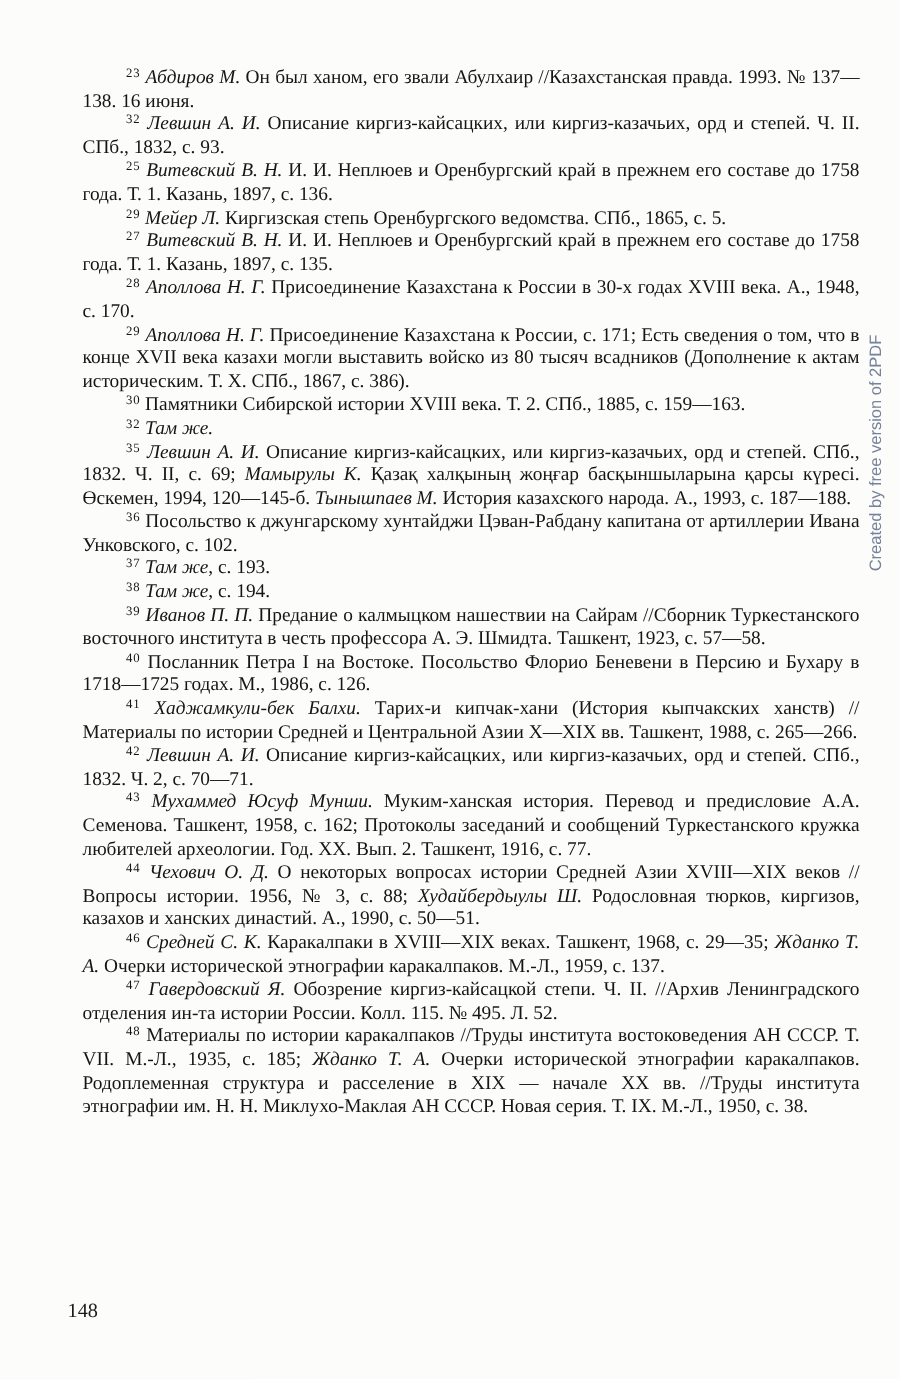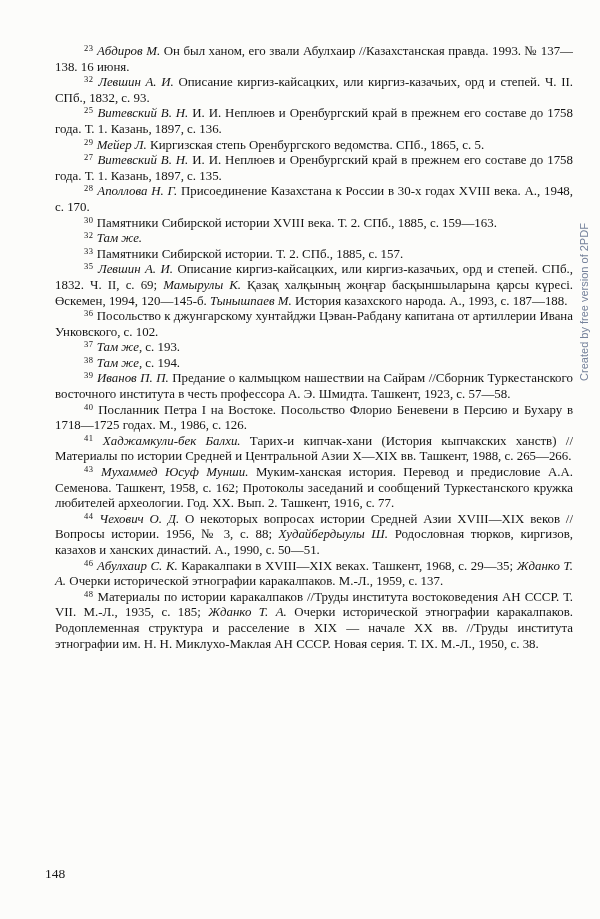--- a/index.html
+++ b/index.html
@@ -54,30 +54,32 @@
 <body>
 
 <div class="page">
   <div class="footnotes">
       <p class="fn"><sup class="fn-num">23</sup> <span class="it">Абдиров М.</span><span class="rm"> Он был ханом, его звали Абулхаир //Казахстанская правда. 1993. № 137—138. 16 июня.</span></p>
       <p class="fn"><sup class="fn-num">32</sup> <span class="it">Левшин А. И.</span><span class="rm"> Описание киргиз-кайсацких, или киргиз-казачьих, орд и степей. Ч. II. СПб., 1832, с. 93.</span></p>
       <p class="fn"><sup class="fn-num">25</sup> <span class="it">Витевский В. Н.</span><span class="rm"> И. И. Неплюев и Оренбургский край в прежнем его составе до 1758 года. Т. 1. Казань, 1897, с. 136.</span></p>
       <p class="fn"><sup class="fn-num">29</sup> <span class="it">Мейер Л.</span><span class="rm"> Киргизская степь Оренбургского ведомства. СПб., 1865, с. 5.</span></p>
       <p class="fn"><sup class="fn-num">27</sup> <span class="it">Витевский В. Н.</span><span class="rm"> И. И. Неплюев и Оренбургский край в прежнем его составе до 1758 года. Т. 1. Казань, 1897, с. 135.</span></p>
       <p class="fn"><sup class="fn-num">28</sup> <span class="it">Аполлова Н. Г.</span><span class="rm"> Присоединение Казахстана к России в 30-х годах XVIII века. А., 1948, с. 170.</span></p>
+      <p class="fn"><sup class="fn-num">29</sup> <span class="it">Аполлова Н. Г.</span><span class="rm"> Присоединение Казахстана к России, с. 171; Есть сведения о том, что в конце XVII века казахи могли выставить войско из 80 тысяч всадников (Дополнение к актам историческим. Т. X. СПб., 1867, с. 386).</span></p>
       <p class="fn"><sup class="fn-num">30</sup> <span class="rm">Памятники Сибирской истории XVIII века. Т. 2. СПб., 1885, с. 159—163.</span></p>
       <p class="fn"><sup class="fn-num">32</sup> <span class="it">Там же.</span></p>
-      <p class="fn"><sup class="fn-num">33</sup> <span class="rm">Памятники Сибирской истории. Т. 2. СПб., 1885, с. 157.</span></p>
       <p class="fn"><sup class="fn-num">35</sup> <span class="it">Левшин А. И.</span><span class="rm"> Описание киргиз-кайсацких, или киргиз-казачьих, орд и степей. СПб., 1832. Ч. II, с. 69; </span><span class="it">Мамырулы К.</span><span class="rm"> Қазақ халқының жоңғар басқыншыларына қарсы күресі. Өскемен, 1994, 120—145-б. </span><span class="it">Тынышпаев М.</span><span class="rm"> История казахского народа. А., 1993, с. 187—188.</span></p>
       <p class="fn"><sup class="fn-num">36</sup> <span class="rm">Посольство к джунгарскому хунтайджи Цэван-Рабдану капитана от артиллерии Ивана Унковского, с. 102.</span></p>
       <p class="fn"><sup class="fn-num">37</sup> <span class="it">Там же</span><span class="rm">, с. 193.</span></p>
       <p class="fn"><sup class="fn-num">38</sup> <span class="it">Там же</span><span class="rm">, с. 194.</span></p>
       <p class="fn"><sup class="fn-num">39</sup> <span class="it">Иванов П. П.</span><span class="rm"> Предание о калмыцком нашествии на Сайрам //Сборник Туркестанского восточного института в честь профессора А. Э. Шмидта. Ташкент, 1923, с. 57—58.</span></p>
       <p class="fn"><sup class="fn-num">40</sup> <span class="rm">Посланник Петра I на Востоке. Посольство Флорио Беневени в Персию и Бухару в 1718—1725 годах. М., 1986, с. 126.</span></p>
       <p class="fn"><sup class="fn-num">41</sup> <span class="it">Хаджамкули-бек Балхи.</span><span class="rm"> Тарих-и кипчак-хани (История кыпчакских ханств) //Материалы по истории Средней и Центральной Азии X—XIX вв. Ташкент, 1988, с. 265—266.</span></p>
+      <p class="fn"><sup class="fn-num">42</sup> <span class="it">Левшин А. И.</span><span class="rm"> Описание киргиз-кайсацких, или киргиз-казачьих, орд и степей. СПб., 1832. Ч. 2, с. 70—71.</span></p>
       <p class="fn"><sup class="fn-num">43</sup> <span class="it">Мухаммед Юсуф Мунши.</span><span class="rm"> Муким-ханская история. Перевод и предисловие А.А. Семенова. Ташкент, 1958, с. 162; Протоколы заседаний и сообщений Туркестанского кружка любителей археологии. Год. XX. Вып. 2. Ташкент, 1916, с. 77.</span></p>
       <p class="fn"><sup class="fn-num">44</sup> <span class="it">Чехович О. Д.</span><span class="rm"> О некоторых вопросах истории Средней Азии XVIII—XIX веков //Вопросы истории. 1956, № 3, с. 88; </span><span class="it">Худайбердыулы Ш.</span><span class="rm"> Родословная тюрков, киргизов, казахов и ханских династий. А., 1990, с. 50—51.</span></p>
-      <p class="fn"><sup class="fn-num">46</sup> <span class="it">Абулхаир С. К.</span><span class="rm"> Каракалпаки в XVIII—XIX веках. Ташкент, 1968, с. 29—35; </span><span class="it">Жданко Т. А.</span><span class="rm"> Очерки исторической этнографии каракалпаков. М.-Л., 1959, с. 137.</span></p>
+      <p class="fn"><sup class="fn-num">46</sup> <span class="it">Средней С. К.</span><span class="rm"> Каракалпаки в XVIII—XIX веках. Ташкент, 1968, с. 29—35; </span><span class="it">Жданко Т. А.</span><span class="rm"> Очерки исторической этнографии каракалпаков. М.-Л., 1959, с. 137.</span></p>
+      <p class="fn"><sup class="fn-num">47</sup> <span class="it">Гавердовский Я.</span><span class="rm"> Обозрение киргиз-кайсацкой степи. Ч. II. //Архив Ленинградского отделения ин-та истории России. Колл. 115. № 495. Л. 52.</span></p>
       <p class="fn"><sup class="fn-num">48</sup> <span class="rm">Материалы по истории каракалпаков //Труды института востоковедения АН СССР. Т. VII. М.-Л., 1935, с. 185; </span><span class="it">Жданко Т. А.</span><span class="rm"> Очерки исторической этнографии каракалпаков. Родоплеменная структура и расселение в XIX — начале XX вв. //Труды института этнографии им. Н. Н. Миклухо-Маклая АН СССР. Новая серия. Т. IX. М.-Л., 1950, с. 38.</span></p>
     </div>
   <div class="page-number">148</div>
   <div class="watermark">Created by free version of 2PDF</div>
 </div>
 
 </body></html>

